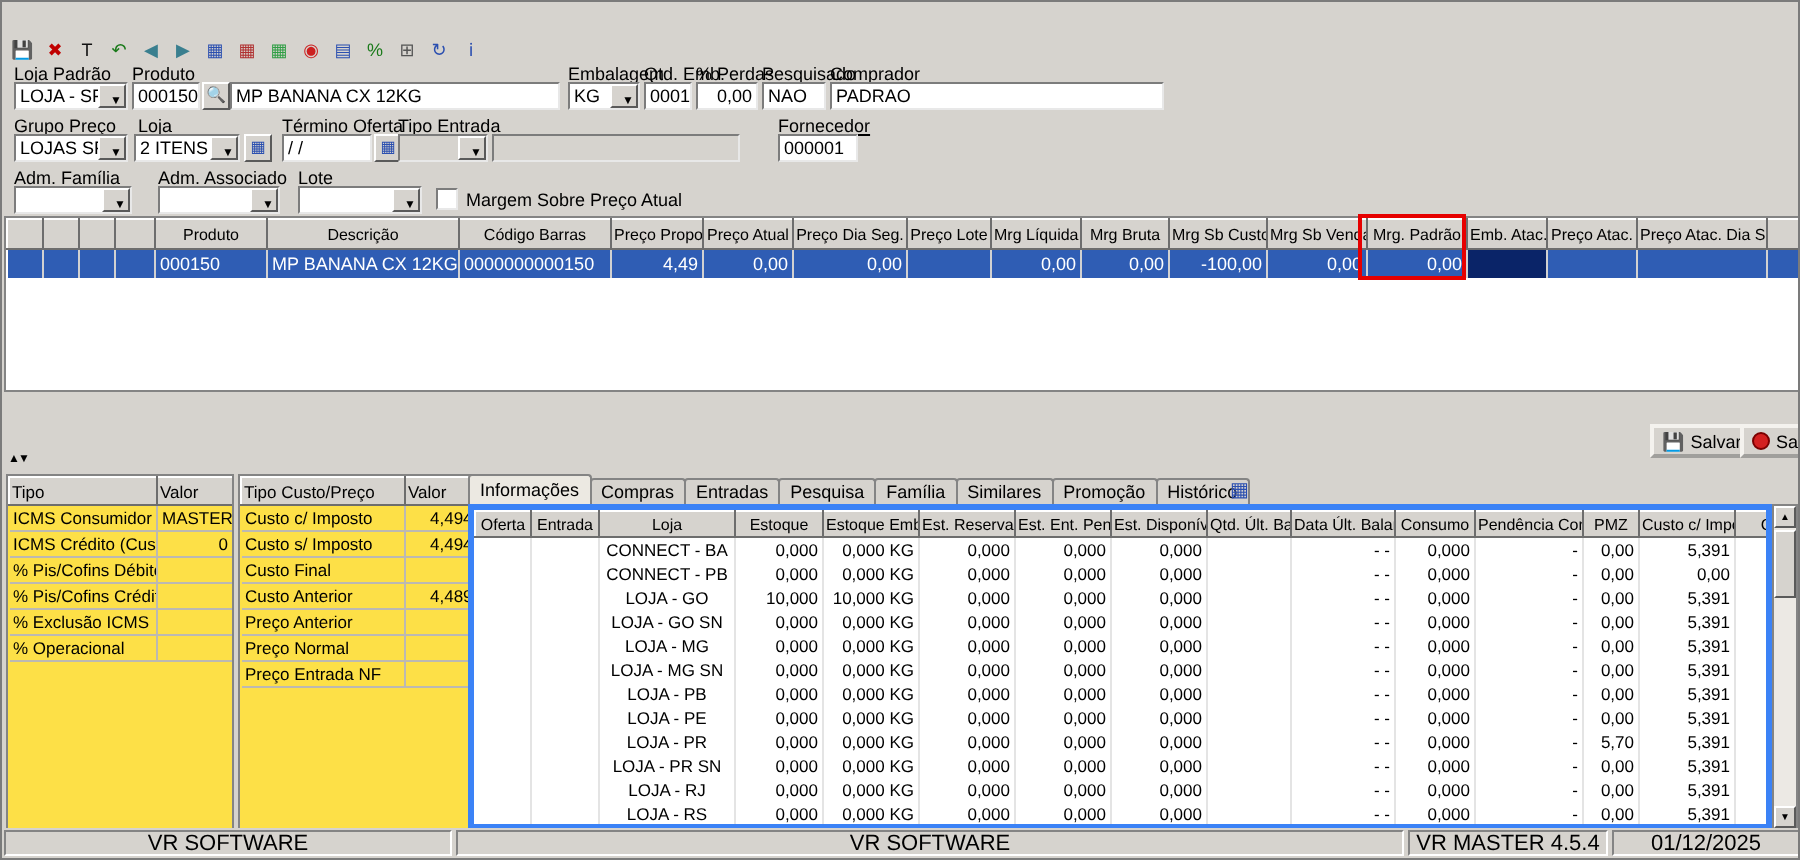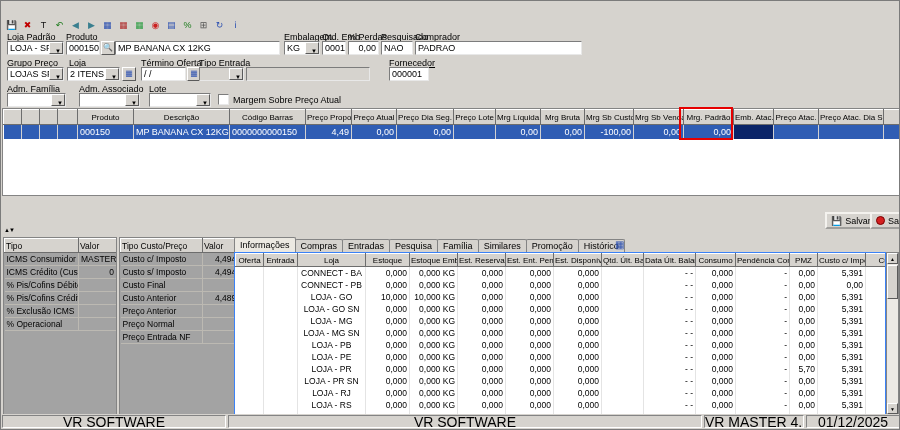--- a/index.html
+++ b/index.html
@@ -56,52 +56,52 @@
     border-color:#848484 #fff #fff #848484;font-size:9px;line-height:11px;padding-left:3px;}
 
   .btn{position:absolute;height:17px;background:#d6d3ce;border:2px outset #f4f2ee;
     font-size:9px;display:flex;align-items:center;gap:3px;padding:0 4px;white-space:nowrap;}
   .saveic{font-size:9px;color:#1c3f94;}
   .sairic{width:9px;height:9px;border-radius:50%;background:#d42020;border:1px solid #7a0000;display:inline-block;}
 
   .sorticons{position:absolute;left:3px;top:226px;font-size:6px;letter-spacing:-1px;}
 
   
-  .panel{position:absolute;top:236px;height:178px;background:#a3a3a3;border:1px solid #848484;overflow:hidden;}
+  .panel{position:absolute;top:236px;height:178px;background:#fde047;border:1px solid #848484;overflow:hidden;}
   .panel table{width:100%;}
   .panel th{height:14px;text-align:left;font-size:8.5px;}
   .panel td{height:13px;font-size:8.5px;border-right:1px solid #bcb9b2;border-bottom:1px solid #bcb9b2;}
   .panel td:nth-child(2){text-align:right;}
 
   
   .tabs{position:absolute;left:233px;top:236px;height:15px;display:flex;align-items:flex-end;}
   .tab{height:13px;margin-top:2px;padding:0 5px;font-size:9px;line-height:13px;background:#d6d3ce;
     border:1px solid #848484;border-bottom:none;border-radius:2px 2px 0 0;margin-right:-1px;white-space:nowrap;}
   .tab.active{height:15px;margin-top:0;background:#ece9e2;line-height:15px;z-index:2;position:relative;}
   .tabicon{position:absolute;left:614px;top:238px;font-size:10px;color:#2b4fb0;}
 
   
   .stable{position:absolute;left:233px;top:251px;width:652px;height:163px;background:#fff;
-    border:1px solid #3b82f6;overflow:hidden;}
+    border:3px solid #3b82f6;overflow:hidden;}
   .stable table{width:670px;}
   .stable th{height:13px;}
   .stable td{height:12px;font-size:8.5px;text-align:right;border-right:1px solid #e4e4e4;}
   .stable td:nth-child(3){text-align:center;}
 
   .vscroll{position:absolute;left:885px;top:251px;width:13px;height:163px;background:#ece9e4;border:1px solid #848484;}
   .sarrow{position:absolute;left:0;width:11px;height:11px;background:#d6d3ce;border:1px solid;
     border-color:#fff #5a5a5a #5a5a5a #fff;font-size:5px;line-height:10px;text-align:center;}
   .sarrow.up{top:0;}
   .sarrow.down{bottom:0;}
   .sthumb{position:absolute;left:0;top:12px;width:11px;height:34px;background:#d6d3ce;border:1px solid;
     border-color:#fff #5a5a5a #5a5a5a #fff;}
 
   
   .statusbar{position:absolute;left:0;bottom:0;width:900px;height:15px;display:flex;gap:2px;padding:1px;background:#d6d3ce;}
-  .scell{border:1px solid;border-color:#848484 #fff #fff #848484;font-size:14px;line-height:12px;
+  .scell{border:1px solid;border-color:#848484 #fff #fff #848484;font-size:11px;line-height:12px;
     text-align:center;overflow:hidden;white-space:nowrap;}
 </style>
 </head>
 <body>
 
 <div class="win">
 
 
   <div class="toolbar">
       <span class="tbicon" style="color: rgb(28, 63, 148);">💾</span>

